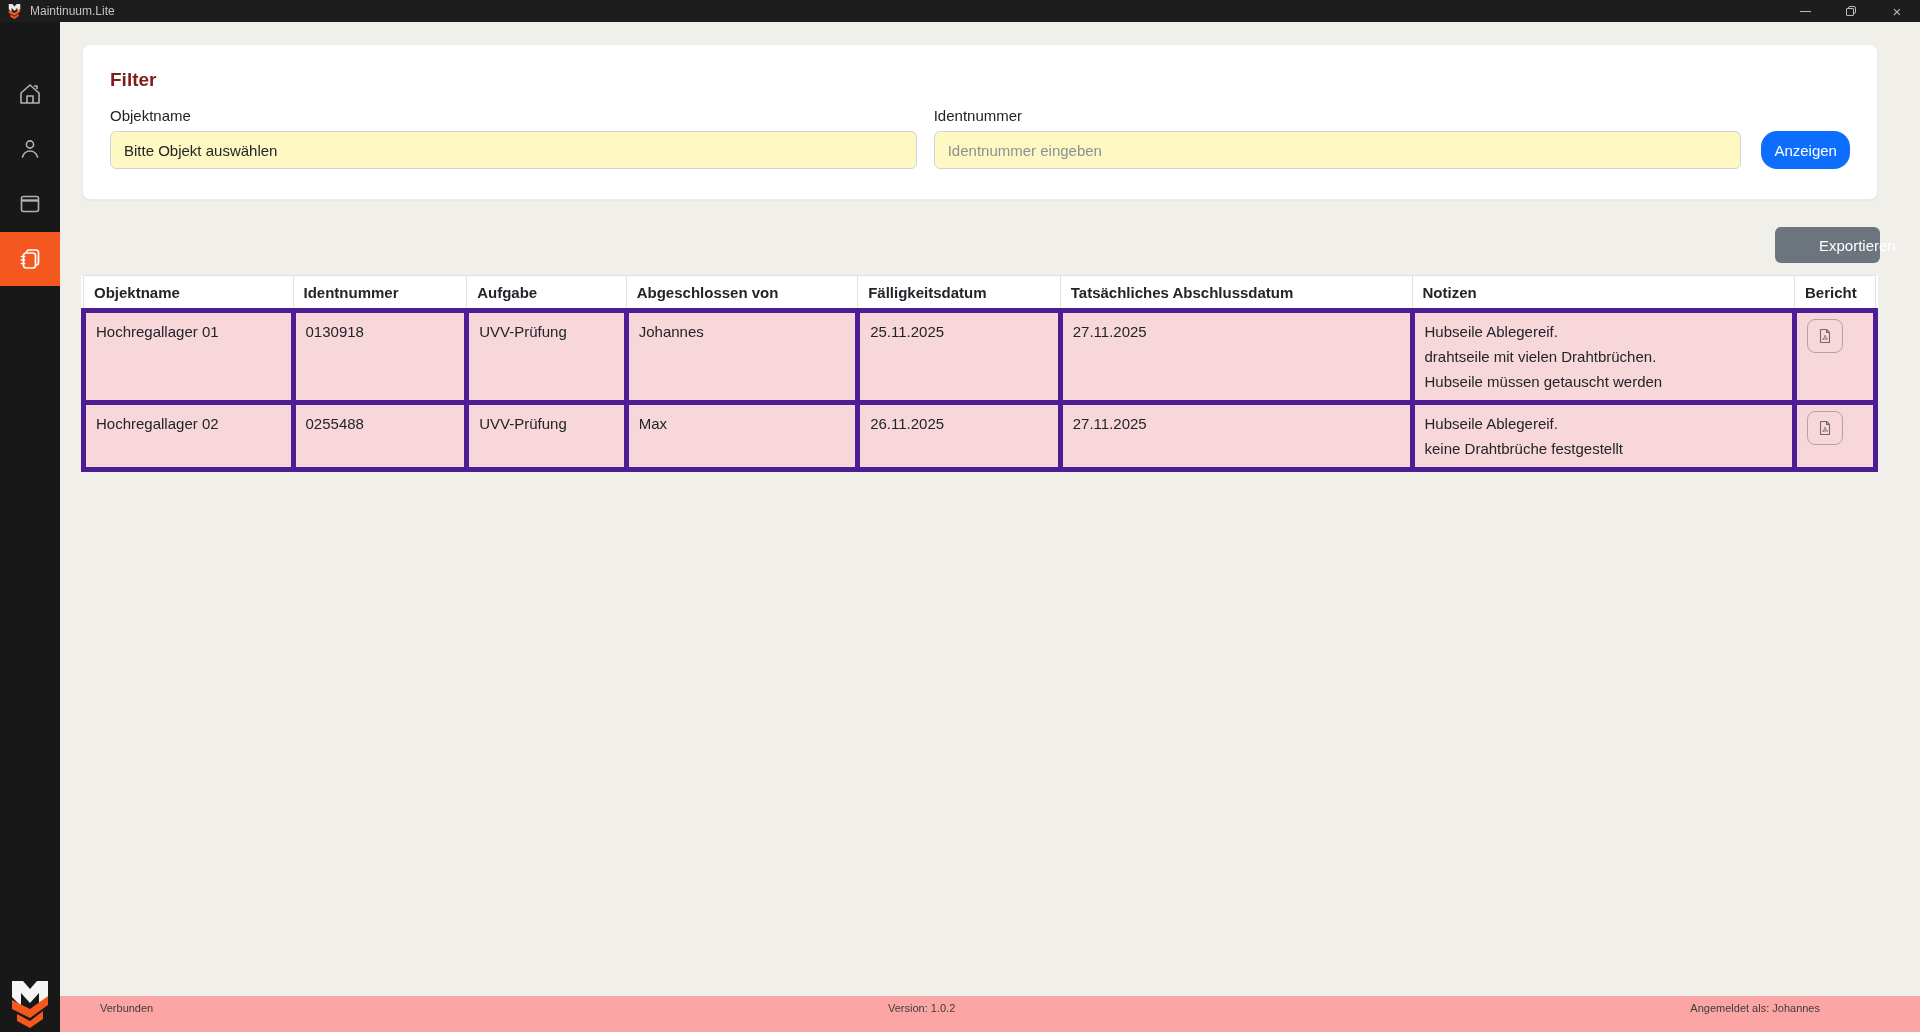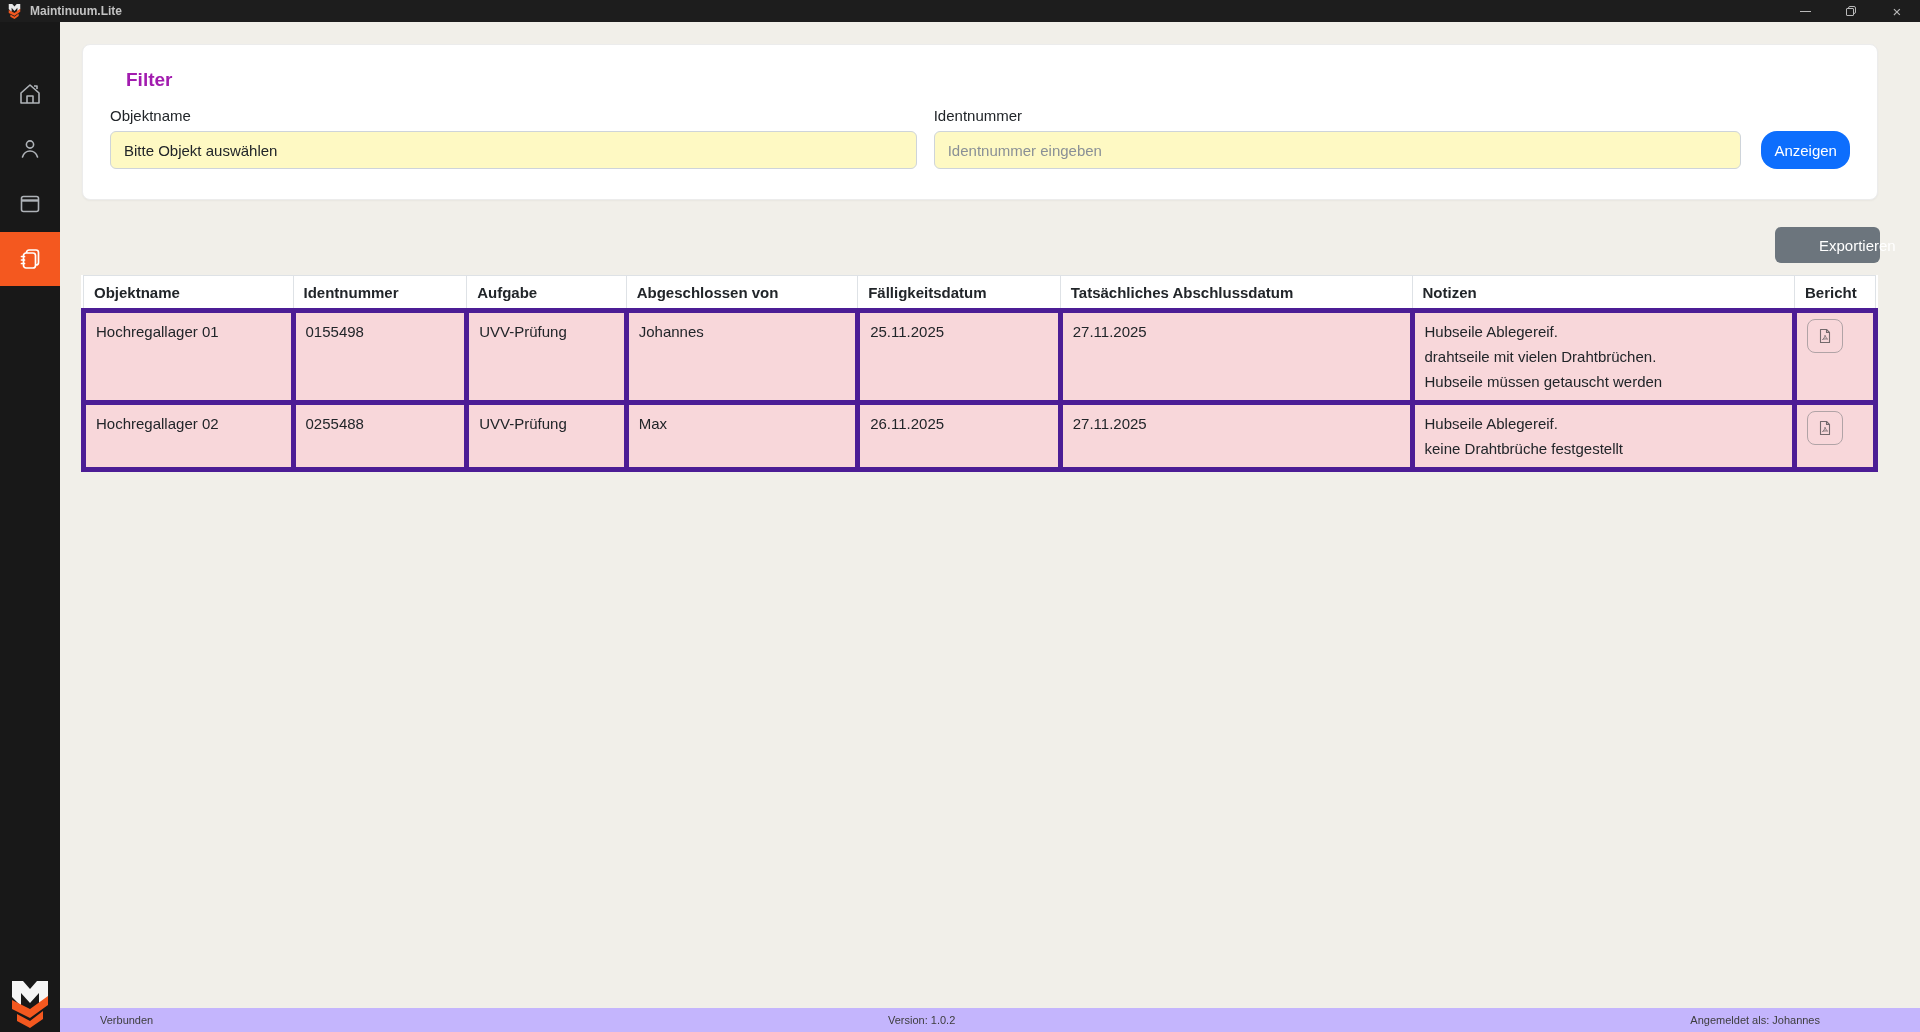--- a/index.html
+++ b/index.html
@@ -4,21 +4,21 @@
 <style>
   * { margin:0; padding:0; box-sizing:border-box; }
   html,body { width:1920px; height:1032px; overflow:hidden; }
   body { font-family:"Liberation Sans", sans-serif; }
   #app { position:relative; width:1920px; height:1032px; background:#f1efe9; }
 
   
   #titlebar { position:absolute; left:0; top:0; width:1920px; height:22px; background:#1d1d1d;
               display:flex; align-items:center; z-index:5; }
   #titlebar .app-icon { width:15px; height:16px; margin-left:7px; }
-  #titlebar .title { color:#c3c3c3; font-size:12px; margin-left:8px;font-weight:bold; }
+  #titlebar .title { color:#c3c3c3; font-size:12px; margin-left:8px; }
   #win-controls { position:absolute; right:0; top:0; height:22px; display:flex; }
   .win-btn { width:46px; height:22px; display:flex; align-items:center; justify-content:center; color:#b9b9b9; cursor:default; }
   .glyph-min { width:11px; height:0; border-top:1.2px solid #b9b9b9; }
   .glyph-restore { position:relative; width:10px; height:10px; }
   .glyph-restore .back { position:absolute; left:2px; top:0; width:8px; height:8px; border:1.2px solid #b9b9b9; border-radius:2px; }
   .glyph-restore .front{ position:absolute; left:0; top:2px; width:8px; height:8px; border:1.2px solid #b9b9b9; border-radius:1px; background:#1d1d1d; }
   .glyph-close { font-size:15px; line-height:1; }
 
   
   #sidebar { position:absolute; left:0; top:22px; width:60px; height:1010px; background:#181818; z-index:4; }
@@ -27,21 +27,21 @@
   .nav-item.active { height:54px; background:#f4581f; }
   #sidebar-logo { position:absolute; left:8px; bottom:4px; width:44px; height:50px; }
 
   
   #main { position:absolute; left:60px; top:22px; width:1860px; height:1010px; background:#f1efe9; }
 
   
   #filter-card { position:absolute; left:22px; top:22px; width:1796px; height:156px; background:#ffffff;
                  border:1px solid #ececec; border-radius:8px; box-shadow:0 1px 2px rgba(0,0,0,.04);
                  padding:24px 27px; }
-  #filter-title { font-size:19px; font-weight:700; color:#a21caf;margin-left:16px; }
+  #filter-title { font-size:19px; font-weight:700; color:#7f1d1d; }
   #filter-form { display:flex; margin-top:16px; align-items:flex-end; }
   .field-group { display:flex; flex-direction:column; }
   .field-label { font-size:15px; color:#212529; margin-bottom:7px; }
   .text-input { height:38px; border:1px solid #ced4da; border-radius:6px; background:#fef9c3;
                 font-family:"Liberation Sans", sans-serif; font-size:15px; color:#212529; padding:0 13px; outline:none; }
   .text-input::placeholder { color:#8a9096; }
   #objekt-group { width:819px; }
   #ident-group { width:820px; margin-left:17px; }
   #anzeigen-btn { margin-left:20px; width:90px; height:38px; background:#0d6efd; color:#fff; border:none;
                   border-radius:16px; font-family:"Liberation Sans", sans-serif; font-size:15px; cursor:pointer; }
@@ -58,21 +58,21 @@
   #results-table td { background:#f8d7da; border:5px solid #4c1d95; vertical-align:top;
                       padding:6px 10px; line-height:25px; }
   #results-table tr.row-1 td { height:89px; }
   #results-table tr.row-2 td { height:63px; }
   .notes-cell { white-space:pre-line; }
   .report-btn { width:36px; height:34px; border:1px solid #b1a3a6; border-radius:8px; background:transparent;
                 display:flex; align-items:center; justify-content:center; cursor:pointer; }
   .report-btn svg { width:16px; height:16px; }
 
   
-  #statusbar { position:absolute; left:0; bottom:0; width:1860px; height:24px; background:#c4b5fd;
+  #statusbar { position:absolute; left:0; bottom:0; width:1860px; height:36px; background:#fca5a5;
                font-size:11px; color:#3d3d3d; }
   #status-connection { position:absolute; left:40px; top:6px; }
   #status-version { position:absolute; left:828px; top:6px; }
   #status-user { position:absolute; right:100px; top:6px; }
 </style>
 </head>
 <body>
 
 <div id="app">
 
@@ -170,21 +170,21 @@
           <th>Abgeschlossen von</th>
           <th>Fälligkeitsdatum</th>
           <th>Tatsächliches Abschlussdatum</th>
           <th>Notizen</th>
           <th>Bericht</th>
         </tr>
       </thead>
       <tbody>
         <tr class="row-1">
           <td>Hochregallager 01</td>
-          <td>0155498</td>
+          <td>0130918</td>
           <td>UVV-Prüfung</td>
           <td>Johannes</td>
           <td>25.11.2025</td>
           <td>27.11.2025</td>
           <td class="notes-cell">Hubseile Ablegereif.
 drahtseile mit vielen Drahtbrüchen.
 Hubseile müssen getauscht werden</td>
           <td>
             <button class="report-btn">
               <svg viewBox="0 0 16 16" fill="none" stroke="#73696c" stroke-width="1.1" stroke-linejoin="round">

